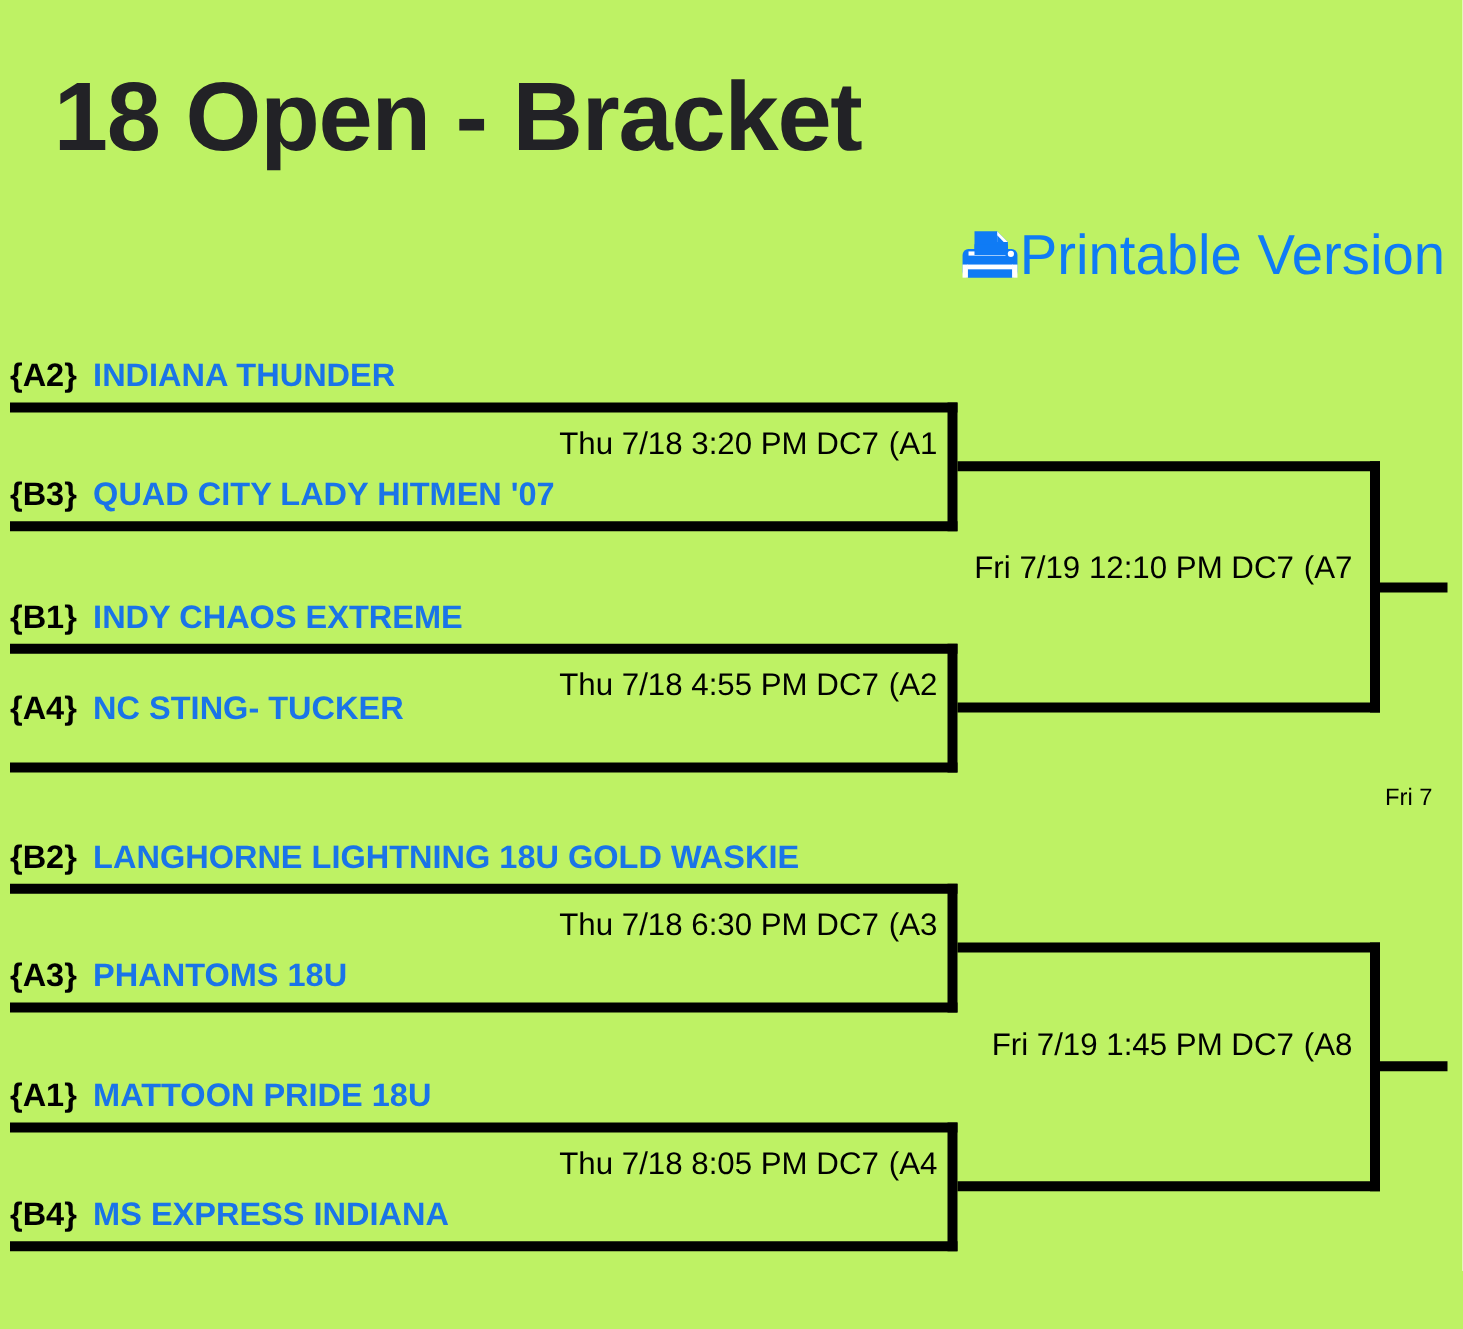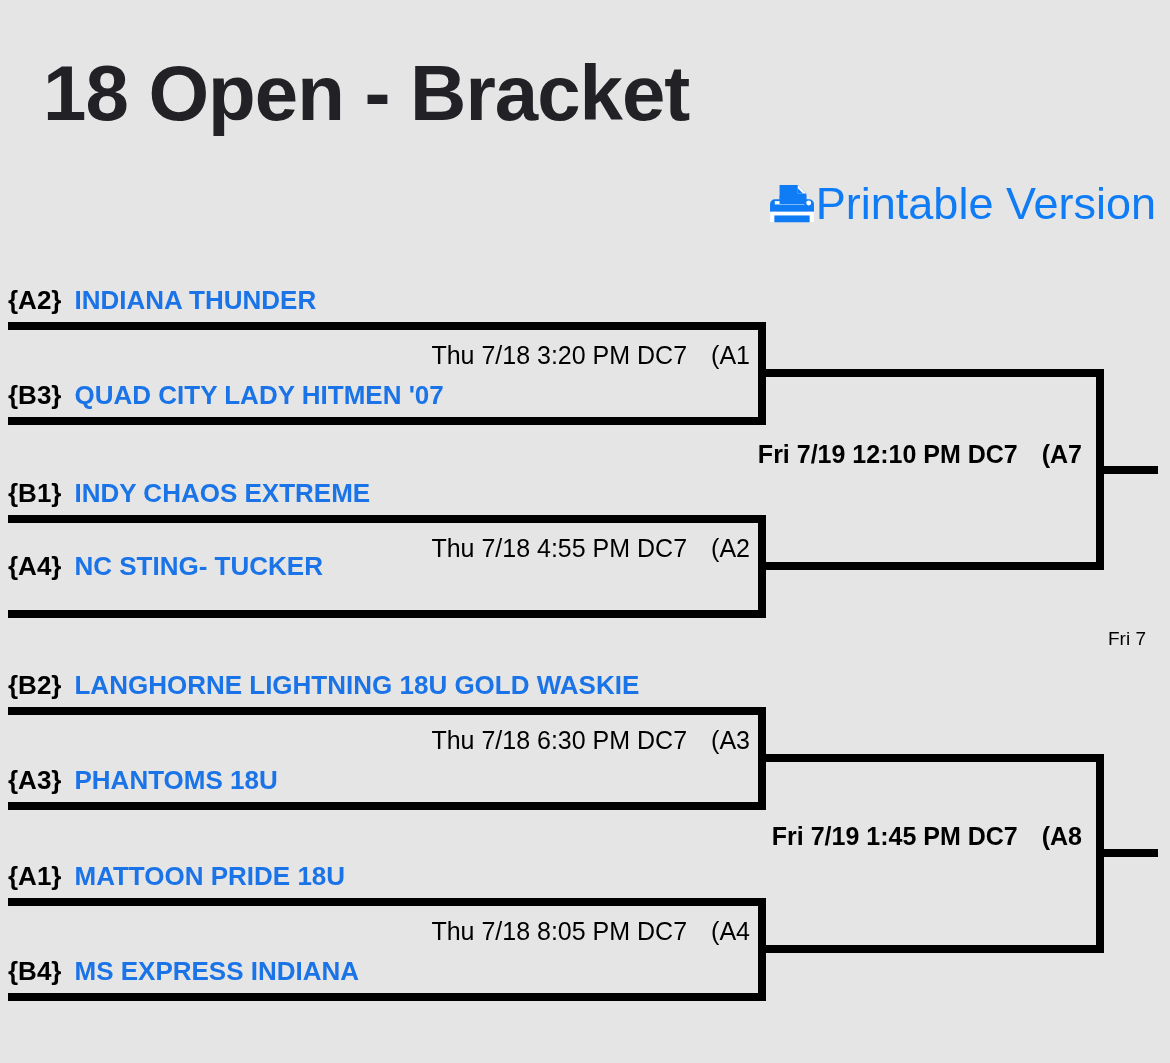--- a/index.html
+++ b/index.html
@@ -1,20 +1,20 @@
 <!DOCTYPE html>
 <html><head>
 <meta charset="utf-8">
 <style>
   html,body{margin:0;padding:0;background:#fff;}
   .page{
     position:relative;
     width:1170px;
     height:1063px;
-    background:#e5e5e5;
+    background:#bef264;
     overflow:hidden;
     font-family:"Liberation Sans", sans-serif;
   }
   .page-title{
     position:absolute;
     left:43px;
     top:50px;
     margin:0;
     font-size:78px;
     font-weight:700;
@@ -53,22 +53,22 @@
   .team-link{color:#1a74e8;text-decoration:none;cursor:pointer;}
   .game{
     position:absolute;
     right:420px;
     font-size:25px;
     line-height:1.15;
     color:#000;
     white-space:nowrap;
     text-align:right;
   }
-  .game .code{margin-left:24px;}
-  .game.r2{right:88px;font-weight:bold;}
+  .game .code{margin-left:8px;}
+  .game.r2{right:88px;}
   .final-label{
     position:absolute;
     left:1108px;
     top:628px;
     font-size:19px;
     line-height:1.15;
     color:#000;
     white-space:nowrap;
   }
 </style>

